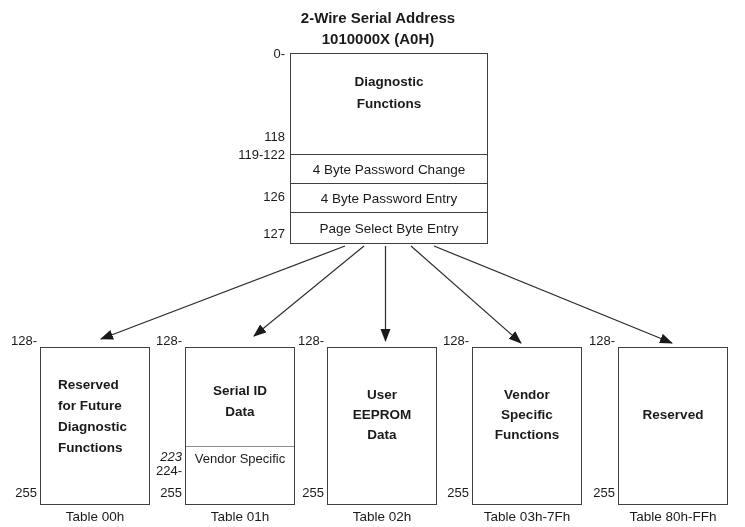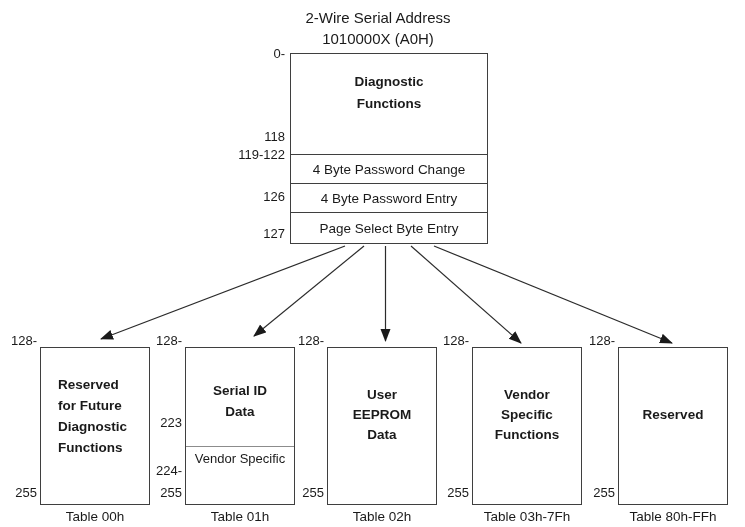--- a/index.html
+++ b/index.html
@@ -14,21 +14,21 @@
     width:745px;height:527px;overflow:hidden;
     background:var(--background);
     font-family:"Liberation Sans", sans-serif;
     color:var(--text);
   }
   .canvas{position:relative;width:745px;height:527px;background:var(--background);}
 
   
   .fig-title{
     position:absolute;left:228px;top:7px;width:300px;
-    text-align:center;font-weight:normal;font-size:15px;line-height:21px;
+    text-align:center;font-weight:bold;font-size:15px;line-height:21px;
   }
 
   
   .arrows{position:absolute;left:0;top:0;width:745px;height:527px;pointer-events:none;}
   .arrows line{stroke:var(--line);stroke-width:1.2;}
 
   
   .main-box{
     position:absolute;left:290px;top:53px;width:198px;height:191px;
     border:1.5px solid var(--border);background:var(--background);
@@ -77,21 +77,21 @@
   .tbl2-sub{
     padding-top:3px;text-align:center;
     font-size:13px;line-height:17px;
   }
 
   .side-lbl{
     position:absolute;left:-64px;width:60px;height:14px;
     text-align:right;font-size:13px;line-height:14px;
   }
   .sl-top{top:-14px;}
-  .sl-223{top:68px;}
+  .sl-223{top:102px;font-style:italic;}
   .sl-224{top:116px;}
   .sl-bottom{bottom:4px;}
 
   .tbl-caption{
     position:absolute;top:161px;left:50%;transform:translateX(-50%);
     width:160px;text-align:center;font-size:13.5px;line-height:16px;
   }
 </style>
 </head>
 <body>

